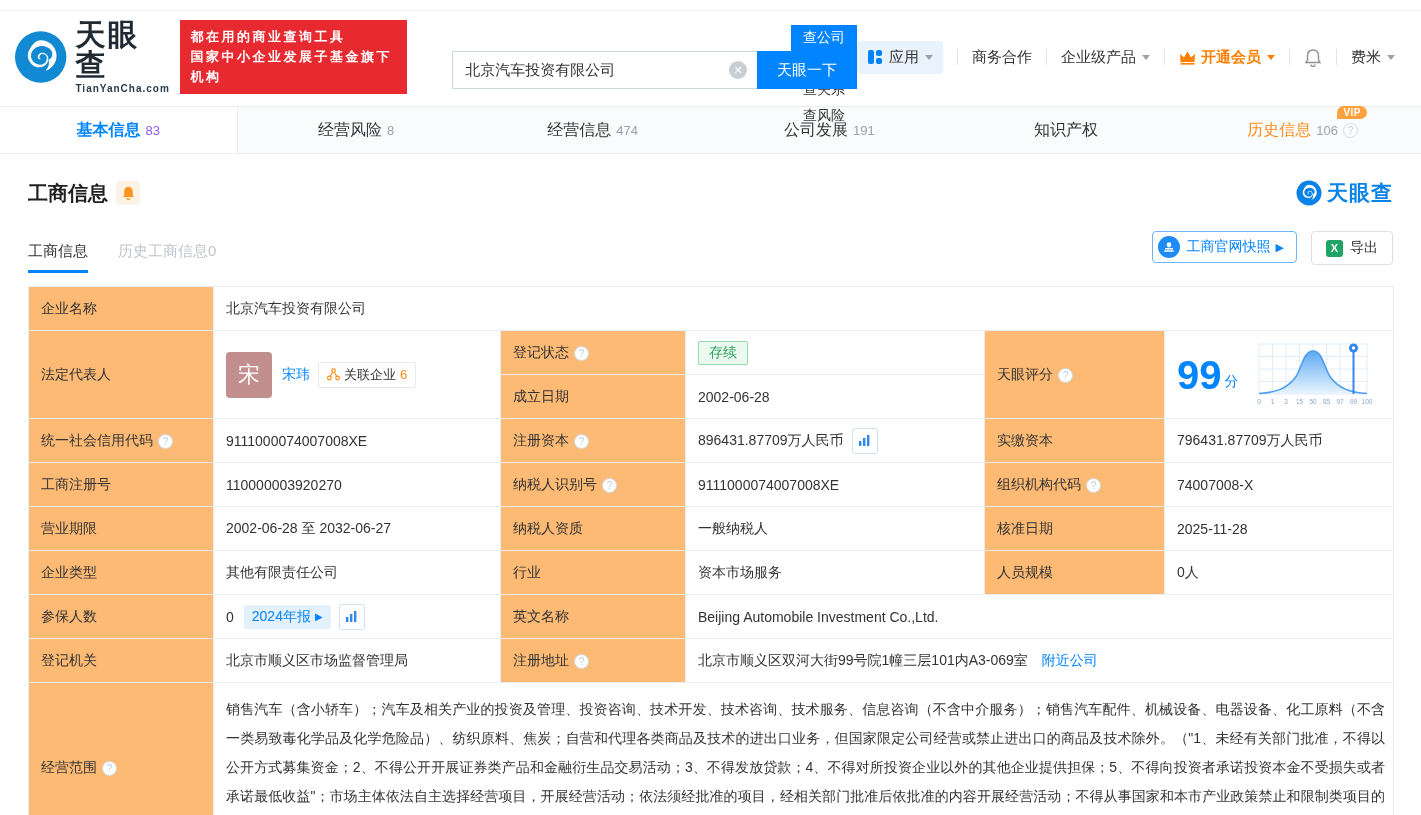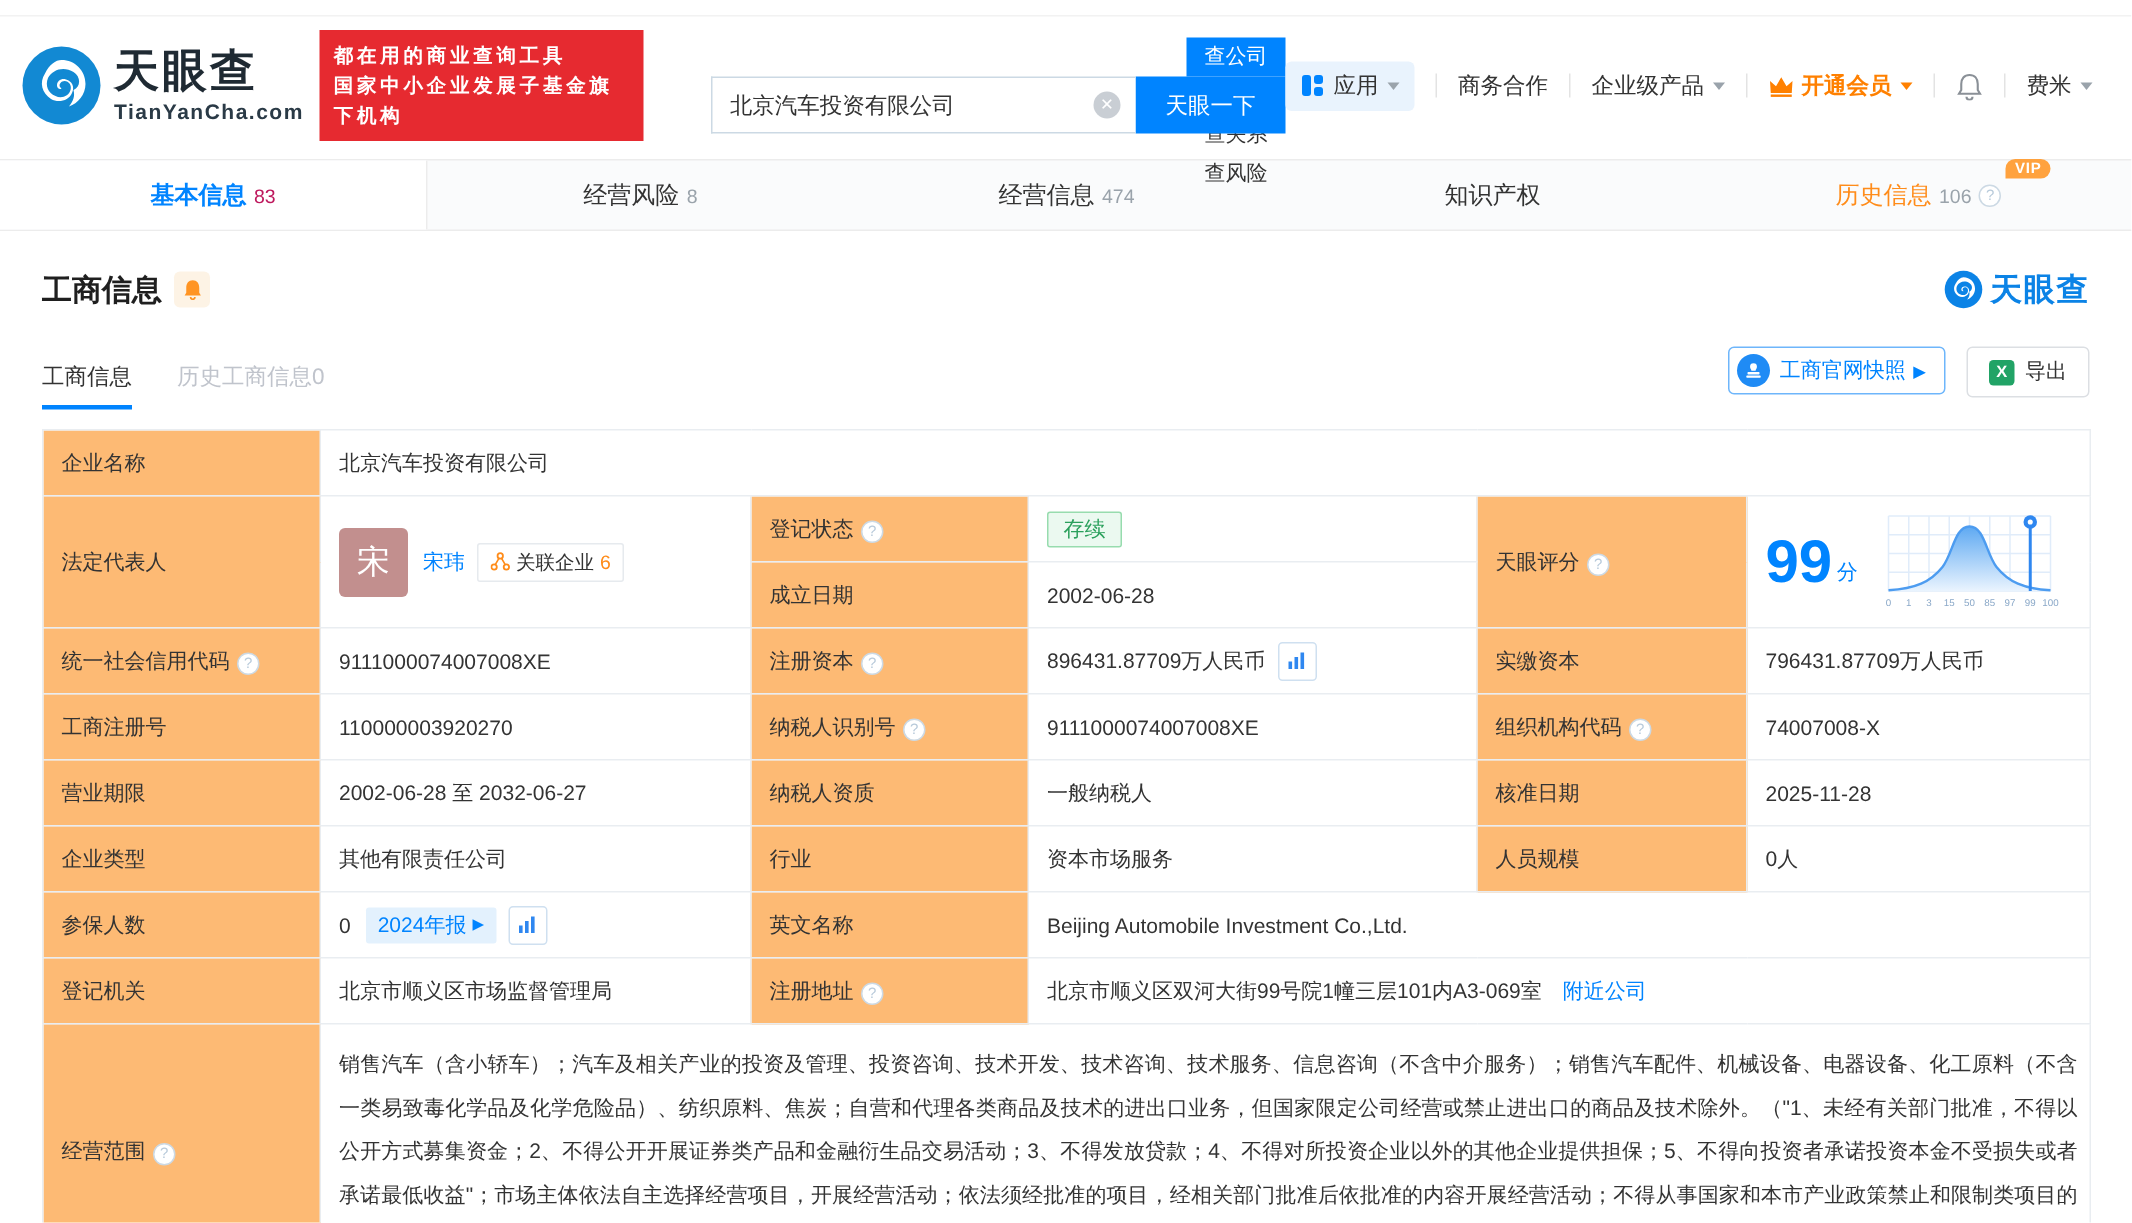--- a/index.html
+++ b/index.html
@@ -8,21 +8,21 @@
     font-family: "Liberation Sans", "DejaVu Sans", sans-serif;
     color:#333; background:#fff; overflow:hidden; font-size:14px;
   }
   
   .topline { height:11px; border-bottom:1px solid #f2f2f2; }
   .header { display:flex; align-items:center; padding:9px 26px 12px 14px; }
   .logo { display:flex; align-items:center; cursor:pointer; }
   .logo-mark { width:54px; height:54px; }
   .logo-texts { margin-left:8px; }
   .logo-cn { font-size:30px; font-weight:bold; color:#1f2a33; letter-spacing:2px; line-height:30px;}
-  .logo-en { font-size:14px; font-weight:bold; color:#2a3a46; letter-spacing:1px; margin-top:3px;}
+  .logo-en { font-size:10px; font-weight:bold; color:#2a3a46; letter-spacing:1px; margin-top:3px;}
   .promo { margin-left:10px; background:#e62a30; color:#fff; font-weight:bold;
     font-size:13px; padding:7px 10px; line-height:20px; letter-spacing:2.5px; }
   .search { margin-left:45px; width:455px; }
   .search-tabs { display:flex; align-items:flex-end; height:26px;flex-direction:column; }
   .search-tab { font-size:14px; padding:4px 12px; cursor:pointer; color:#333; }
   .search-tab.active { background:#0084ff; color:#fff; }
   .search-bar { display:flex; }
   .search-input-wrap { position:relative; flex:1; }
   .search-input { width:100%; height:38px; border:1px solid #ccd9e4; border-right:none;
      padding:0 34px 0 12px; font-size:15px; color:#333; outline:none;
@@ -41,21 +41,21 @@
   .caret.orange { border-top-color:#ff8000; }
   .member { color:#ff8000; font-weight:bold; }
   .member svg { margin-right:5px; }
   .bell-btn { display:flex; align-items:center; cursor:pointer; }
   
   .tabstrip { display:flex; border-top:1px solid #ececec; border-bottom:1px solid #ececec; background:#fafbfc; height:48px; }
   .mtab { flex:1; display:flex; align-items:center; justify-content:center; font-size:16px;
      color:#333; cursor:pointer; position:relative; }
   .mtab .cnt { font-size:13px; color:#9aa3ab; margin-left:5px; }
   .mtab.active { background:#fff; color:#0084ff; font-weight:bold; border-right:1px solid #ececec;}
-  .mtab.active .cnt { color:#be185d; font-weight:normal; }
+  .mtab.active .cnt { color:#8b5cf6; font-weight:normal; }
   .mtab.vip { color:#ff8c1a; }
   .vip-badge { position:absolute; top:-1px; right:54px; background:#ffa23e; color:#fff; font-size:10px;
      font-weight:bold; padding:1px 6px; border-radius:7px 7px 7px 0; letter-spacing:.5px;}
   .qmark { display:inline-block; width:15px; height:15px; border:1px solid #ccd9e4; border-radius:50%;
      color:#b9cbdb; font-size:10px; line-height:13px; text-align:center; margin-left:5px; background:#fff;}
   
   .content { padding:0 28px; }
   .sec-head { display:flex; align-items:center; margin-top:25px; }
   .sec-title { font-size:20px; font-weight:bold; color:#1f1f1f; }
   .sec-bell { width:24px; height:24px; background:#fdf3e5; border-radius:4px; margin-left:8px;
@@ -188,20 +188,24 @@
   </div>
   <div class="mtab">
     <span>经营风险</span>
     <span class="cnt">8</span>
   </div>
   <div class="mtab">
     <span>经营信息</span>
     <span class="cnt">474</span>
   </div>
   <div class="mtab">
+    <span>公司发展</span>
+    <span class="cnt">191</span>
+  </div>
+  <div class="mtab">
     <span>知识产权</span>
   </div>
   <div class="mtab vip">
     <span class="vip-badge">VIP</span>
     <span>历史信息</span>
     <span class="cnt">106</span>
     <span class="qmark">?</span>
   </div>
 </div>
 

